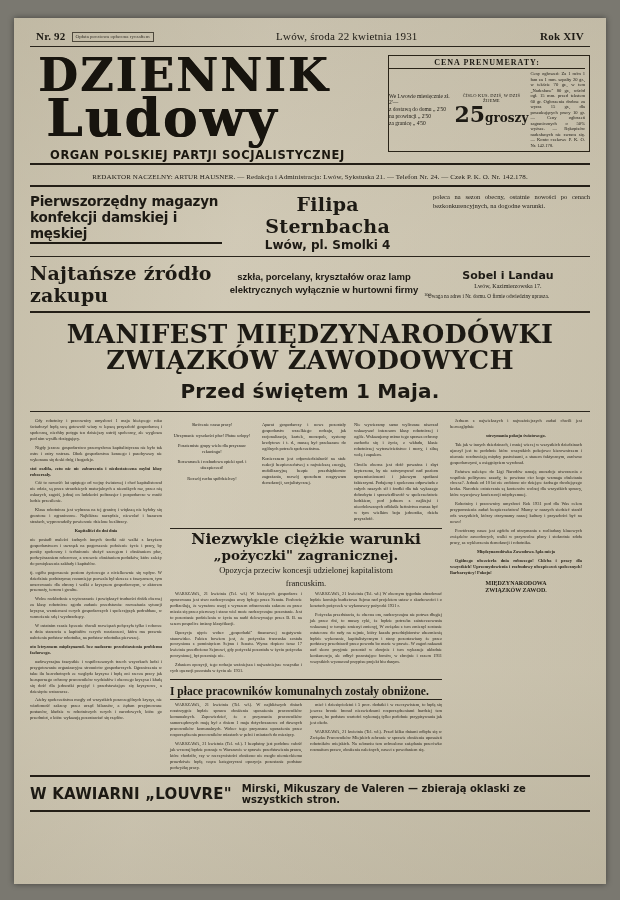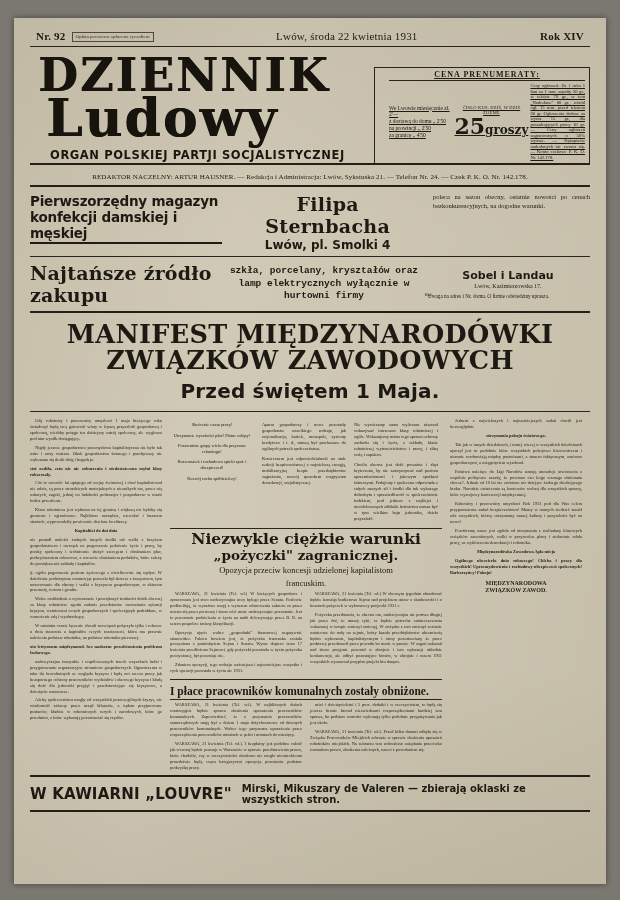--- a/index.html
+++ b/index.html
@@ -96,27 +96,26 @@
     font-weight: bold;
     font-size: 11.5px;
     letter-spacing: 0.6px;
     margin-left: 20px;
     margin-top: 5px;
     color: #1b170f;
   }
   .price-box {
     position: absolute;
     right: 0;
-    top: 18px;
+    top: 6px;
     width: 196px;
     border: 1px solid #2a2418;
-    padding: 2px 4px 3px 14px;
+    padding: 2px 4px 3px 0;
     font-size: 6px;
     line-height: 1.15;
-    text-decoration: underline;
   }
   .price-title {
     text-align: center;
     font-weight: bold;
     font-size: 8px;
     letter-spacing: 1px;
     border-bottom: 1px solid #2a2418;
     padding-bottom: 1px;
     margin-bottom: 2px;
   }
@@ -197,21 +196,21 @@
   .ad2-a {
     width: 196px;
     font-family: "DejaVu Serif", serif;
     font-weight: bold;
     font-size: 19px;
     letter-spacing: 0.2px;
   }
   .ad2-b {
     width: 196px;
     text-align: center;
-    font-family: Liberation Mono, monospace;
+    font-family: Liberation Sans, sans-serif;
     font-size: 9.5px;
     line-height: 1.35;
     font-weight: 600;
   }
   .ad2-c {
     width: 160px;
     text-align: center;
     font-size: 7px;
     line-height: 1.3;
     padding-left: 6px;

